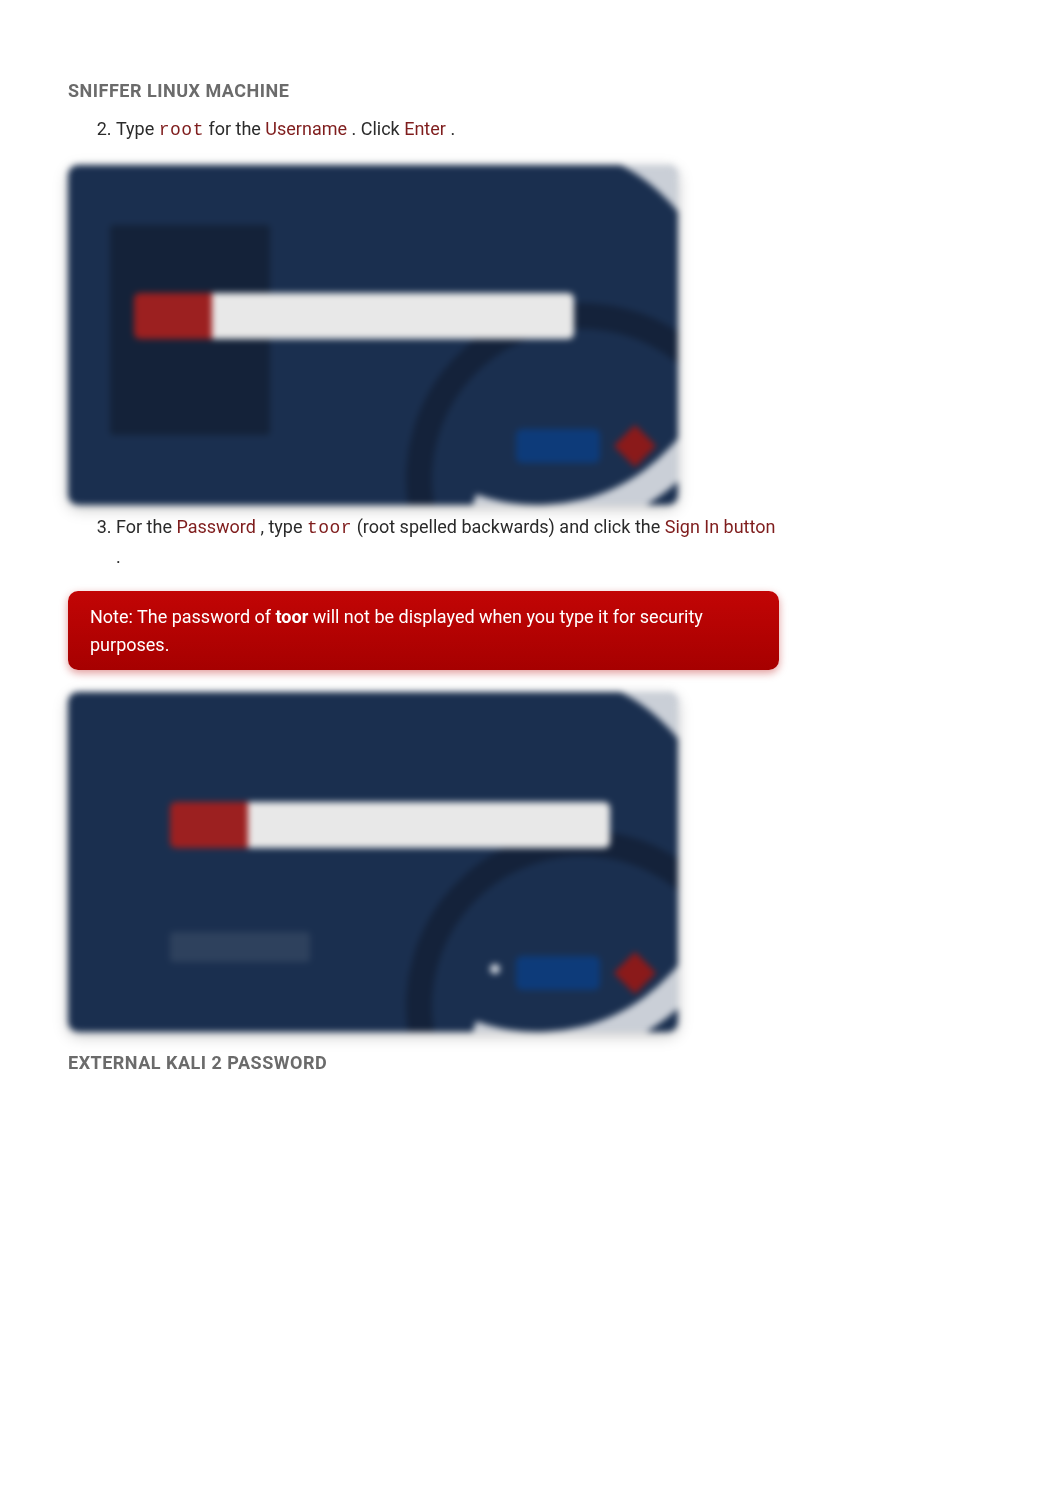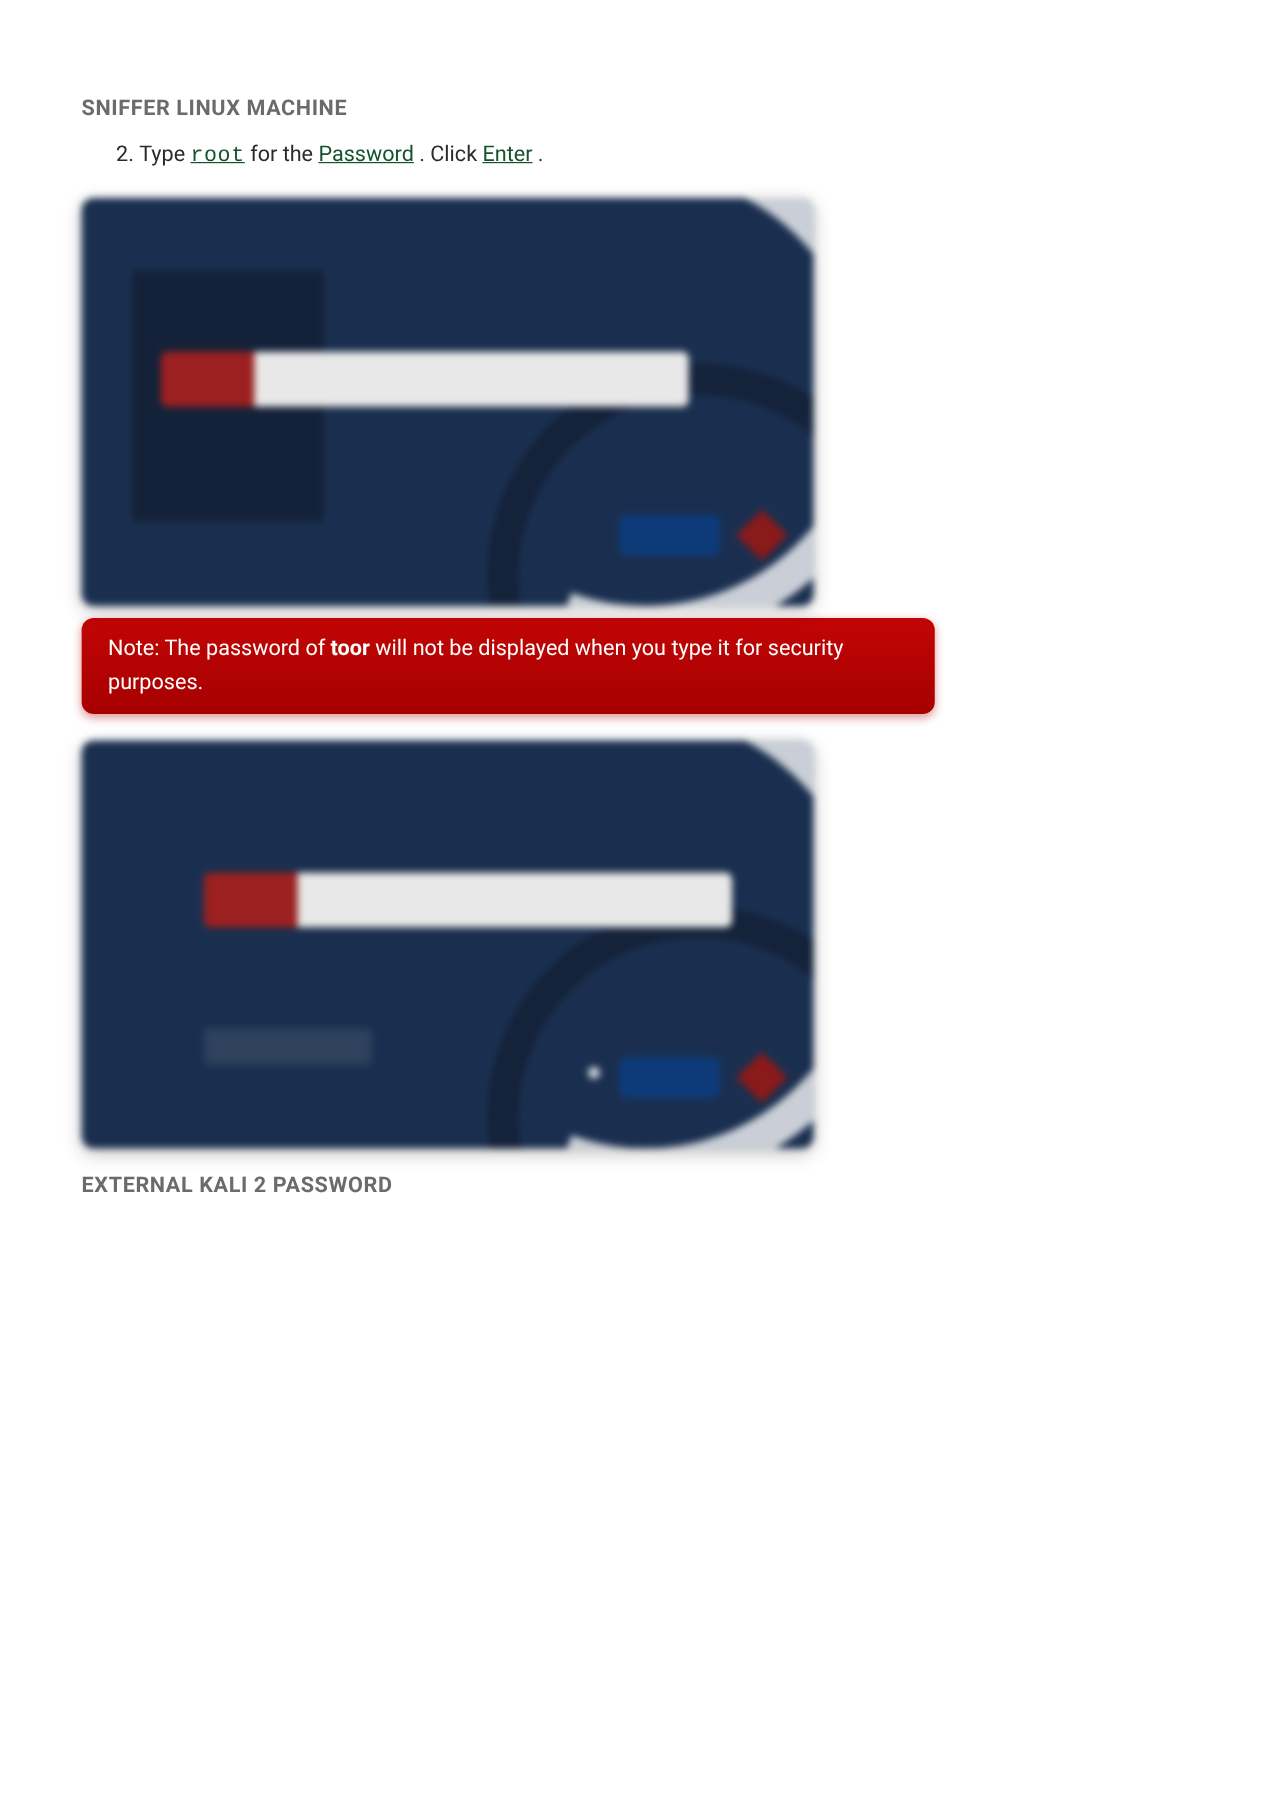--- a/index.html
+++ b/index.html
@@ -28,21 +28,21 @@
     list-style: decimal;
     font-size: 18px;
     line-height: 1.55;
     color: #2b2b2b;
   }
   ol.steps li {
     margin: 0 0 14px 0;
     padding-left: 0px;
   }
   .b { font-weight: 400; }
-  .red { color: #14532d; text-decoration: underline; }
+  .red { color: #7f1d1d; }
   .mono { font-family: "Courier New", monospace; letter-spacing: 0.5px; }
   .shot {
     width: 610px;
     height: 340px;
     background: #1a2f4f;
     border-radius: 10px;
     margin: 10px 0 8px 0;
     position: relative;
     overflow: hidden;
     box-shadow: 0 4px 14px rgba(0,0,0,0.22);
@@ -162,21 +162,21 @@
 <div class="page">
 
   <div class="caption">SNIFFER LINUX MACHINE</div>
 
   <ol class="steps" start="2">
     <li>
       <span class="b">Type</span>
       <span> </span>
       <span class="red mono">root</span>
       <span> for the </span>
-      <span class="red">Password</span>
+      <span class="red">Username</span>
       <span>. </span>
       <span class="b">Click</span>
       <span> </span>
       <span class="red">Enter</span>
       <span>.</span>
     </li>
   </ol>
 
   <div class="shot s1">
     <div class="swoosh1"></div>
@@ -184,20 +184,35 @@
     <div class="darkpanel"></div>
     <div class="field">
       <div class="tag"></div>
       <div class="input"></div>
     </div>
     <div class="btn"></div>
     <div class="diamond"></div>
   </div>
 
 
+  <ol class="steps" start="3">
+    <li>
+      <span>For the </span>
+      <span class="red">Password</span>
+      <span>, </span>
+      <span class="b">type</span>
+      <span> </span>
+      <span class="red mono">toor</span>
+      <span> (root spelled backwards) and </span>
+      <span class="b">click</span>
+      <span> the </span>
+      <span class="red">Sign In button</span>
+      <span>.</span>
+    </li>
+  </ol>
 
   <div class="note">
     <span>Note: The password of </span>
     <span class="b">toor</span>
     <span> will not be displayed when you type it for security purposes.</span>
   </div>
 
   <div class="shot s2">
     <div class="swoosh1"></div>
     <div class="swoosh2"></div>

